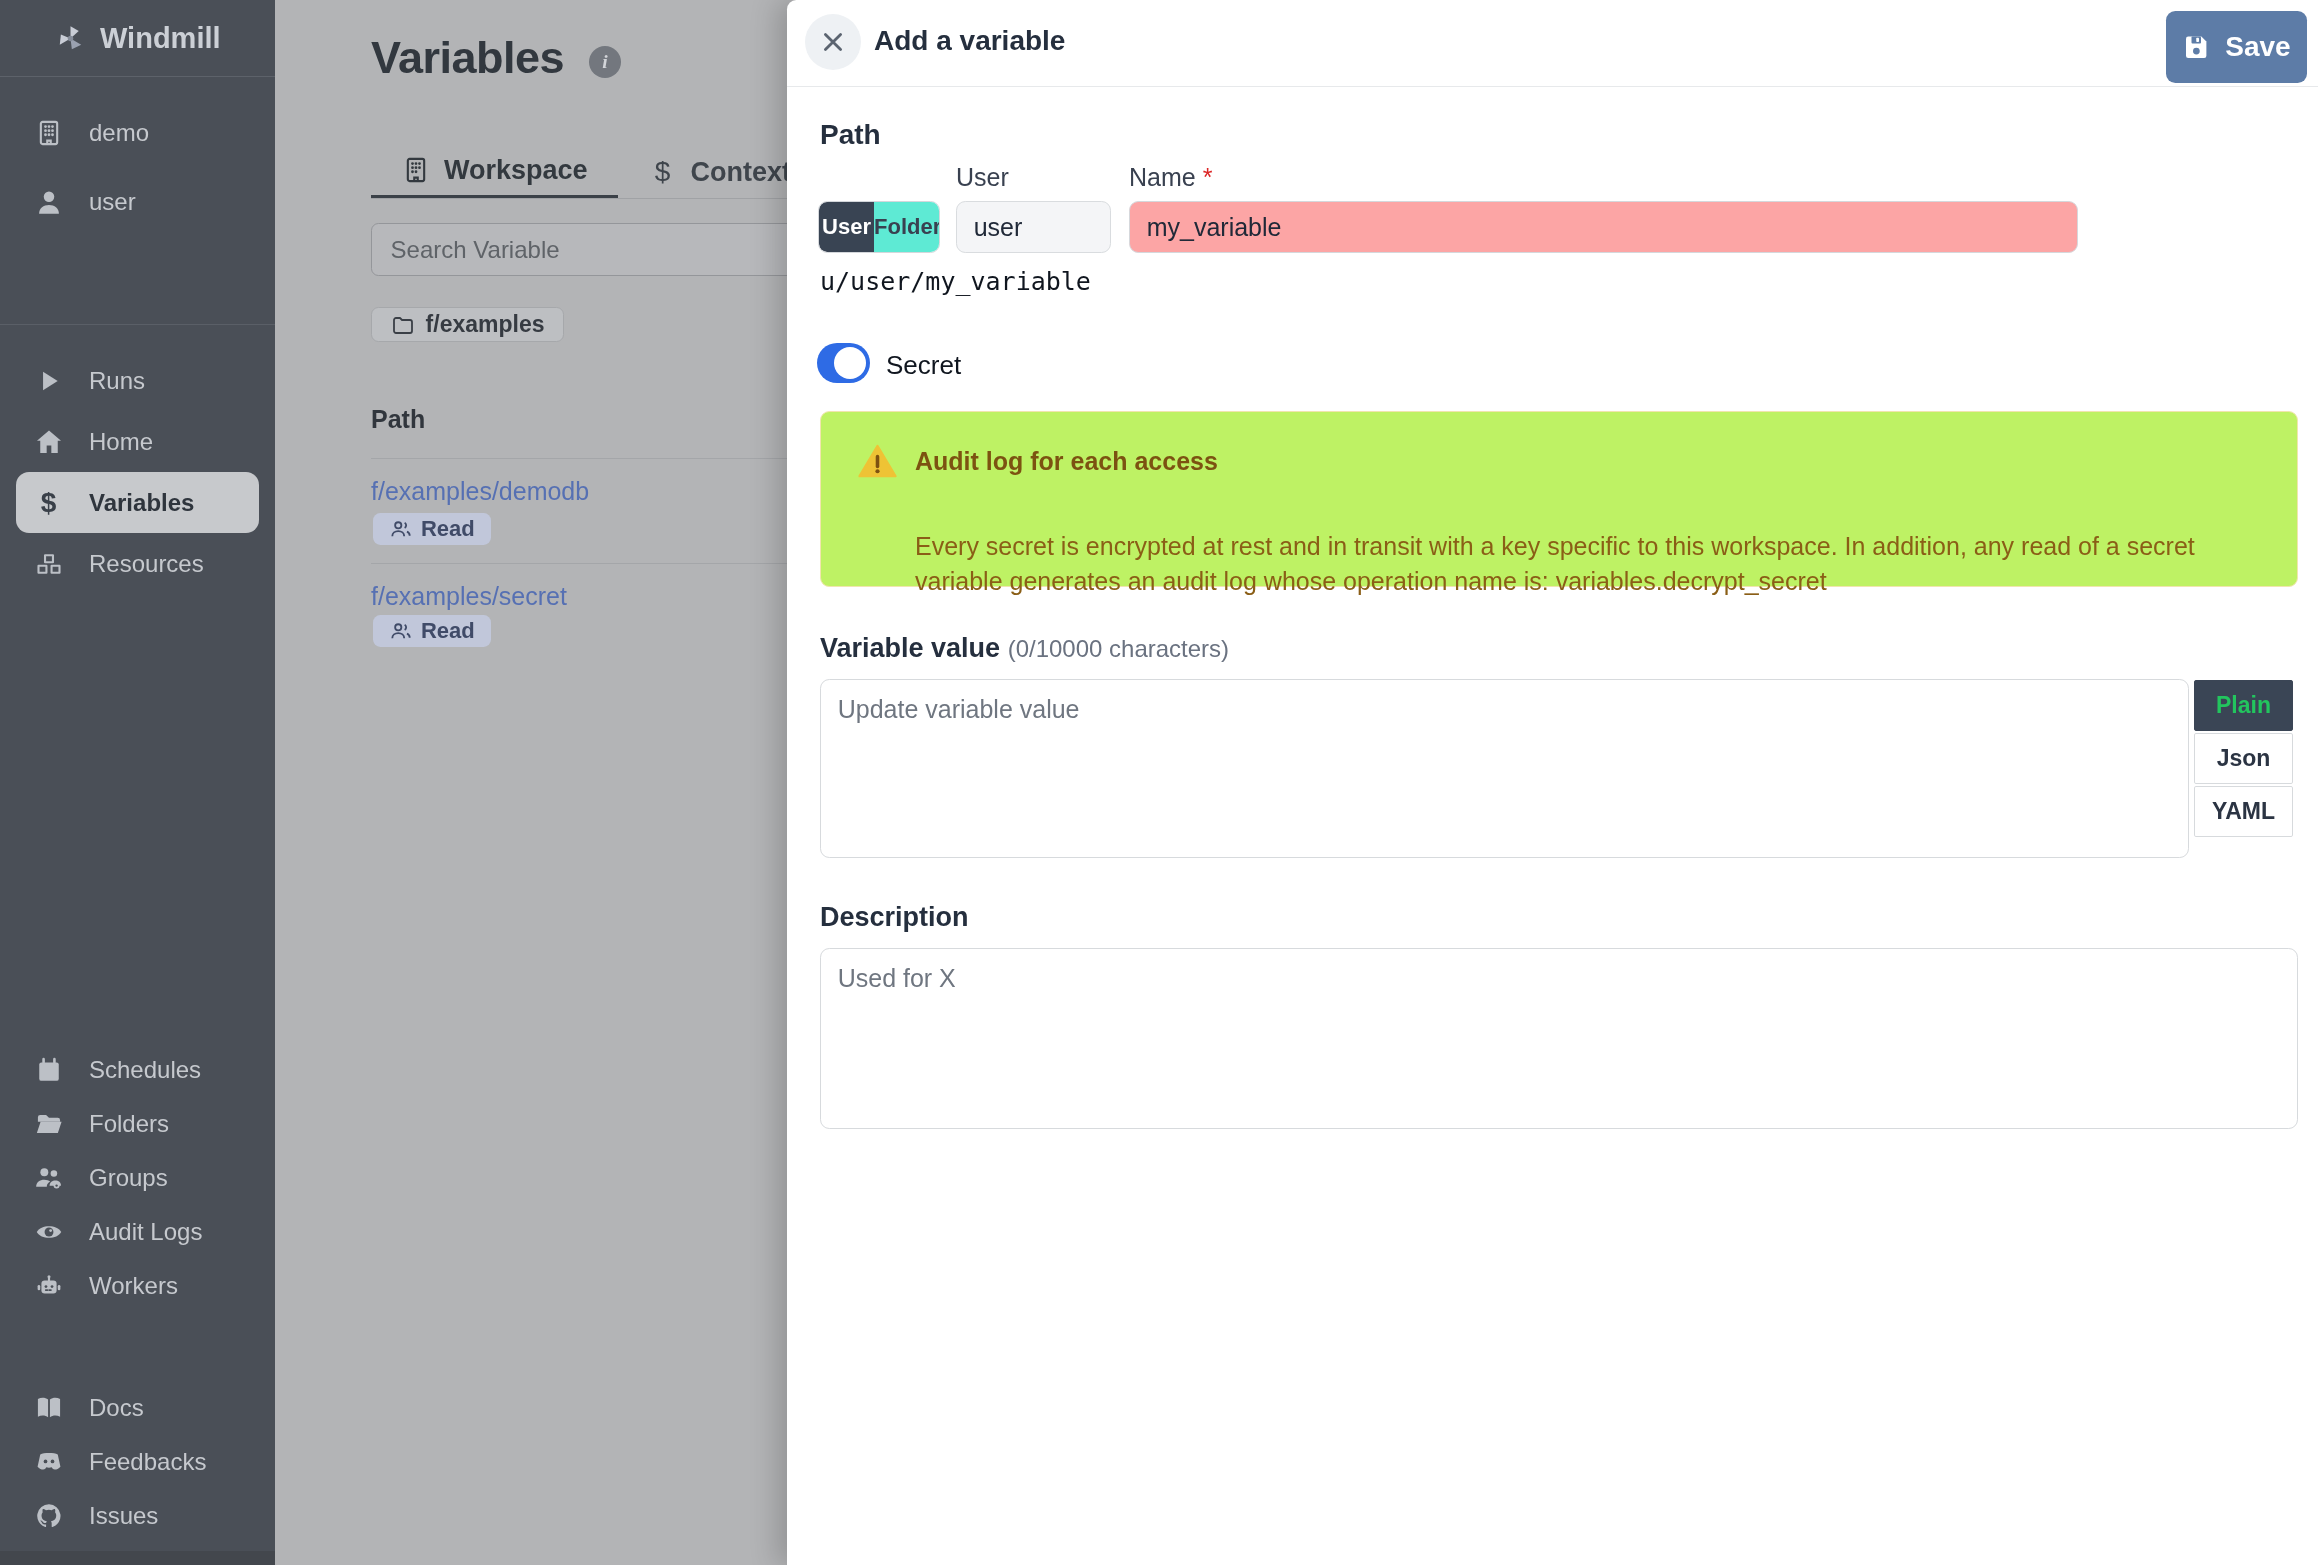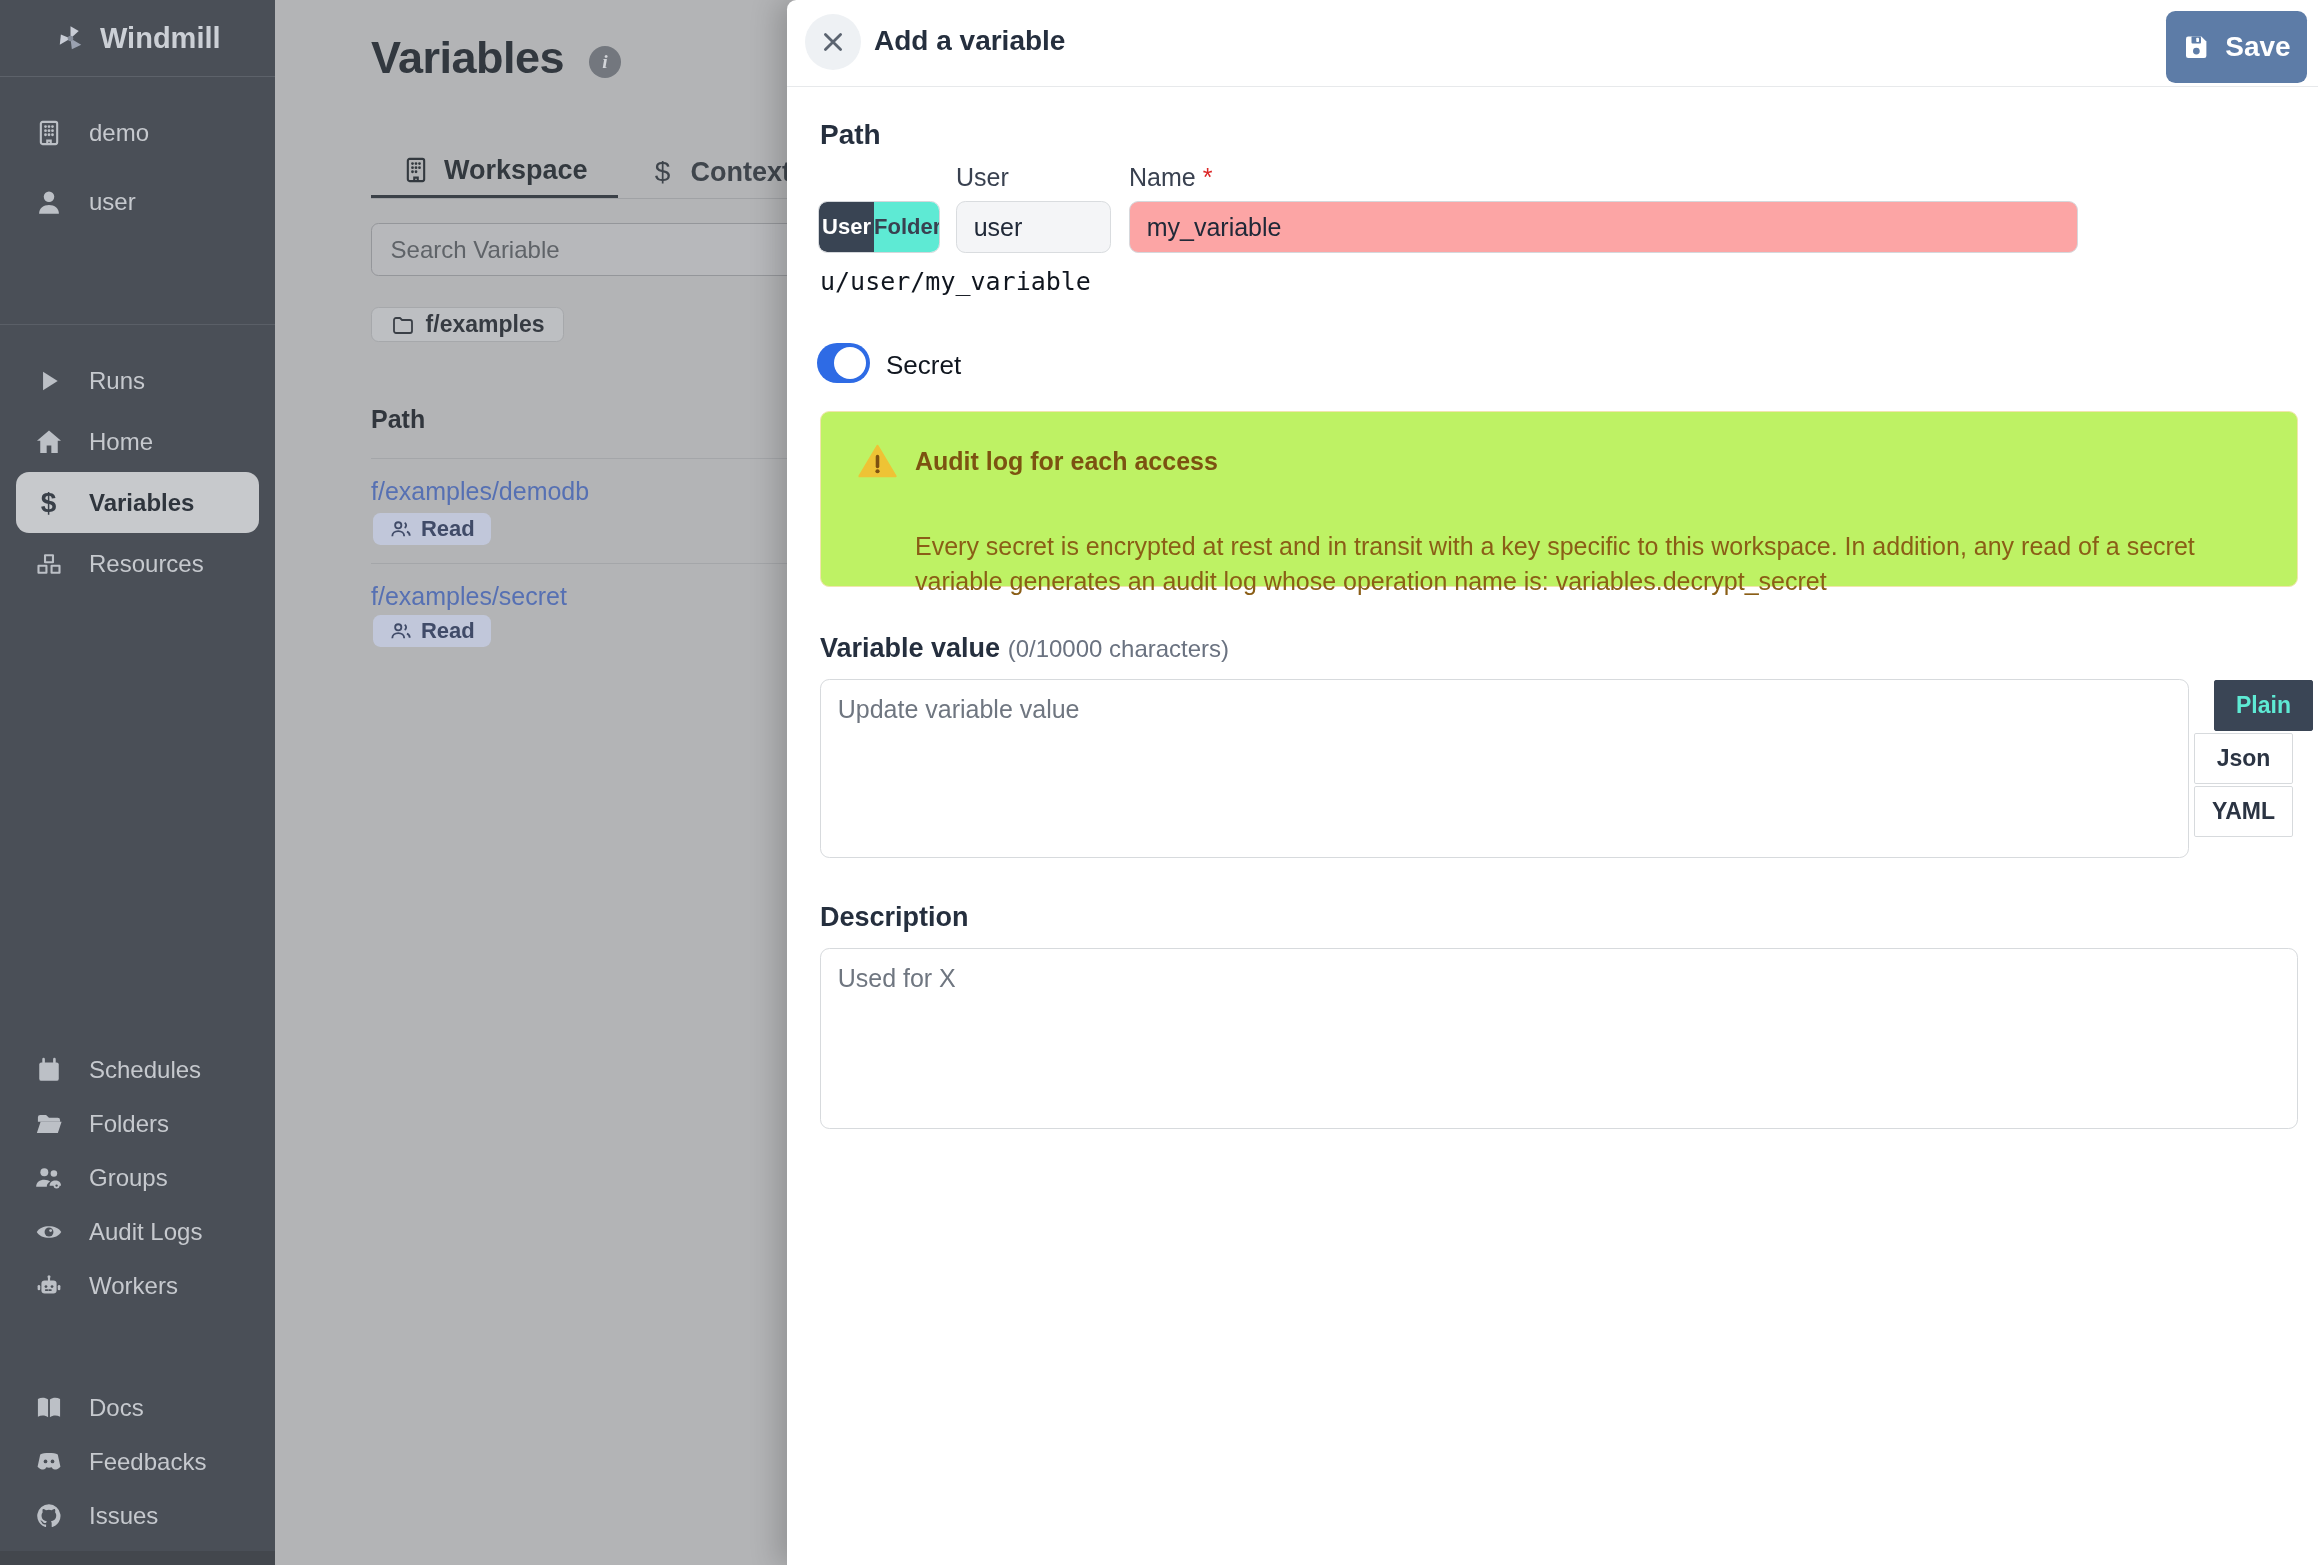--- a/index.html
+++ b/index.html
@@ -64,21 +64,21 @@
   .d-warn-icon { position:absolute; left:37px; top:30px; width:39px; height:39px; }
   .d-warn-title { position:absolute; left:94px; top:35px; font-size:25px; font-weight:700; color:#7c5211; }
   .d-warn-body { position:absolute; left:94px; top:77px; width:1336px; font-size:25px; line-height:35px; color:#8a5e16;margin-top:40px; }
   .d-value-h { left:33px; top:633px; font-size:27px; font-weight:700; color:#252f3e; }
   .d-counter { font-size:24px; font-weight:400; color:#6a7280; }
   .d-ta { border:1.9px solid #d7dadd; border-radius:9.3px; padding:15px 16.7px; font-size:25px; color:#202938; resize:none; outline:none; font-family:"Liberation Sans",sans-serif; }
   .d-ta::placeholder { color:#6f7680; }
   .d-value-ta { left:33px; top:679px; width:1369px; height:179px; }
   .d-formats { left:1407px; top:680px; width:99px; display:flex; flex-direction:column; gap:1.9px; }
   .fmt { width:99px; height:51px; display:flex; align-items:center; justify-content:center; font-size:23px; font-weight:700; background:#fff; border:1.9px solid #d7dadd; color:#2b3443; cursor:pointer; border-radius:1.9px; }
-  .fmt.active { background:#3a4555; color:#5eead4; border-color:#3a4555;margin-left:20px; }
+  .fmt.active { background:#3a4555; color:#22c55e; border-color:#3a4555; }
   .d-desc-h { left:33px; top:902px; font-size:27px; font-weight:700; color:#252f3e; }
   .d-desc-ta { left:33px; top:948px; width:1478px; height:181px; }
   svg { display:block; }
 </style>
 </head>
 <body>
 
 <aside class="sidebar">
   <div class="logo-row">
     <span class="ic">

